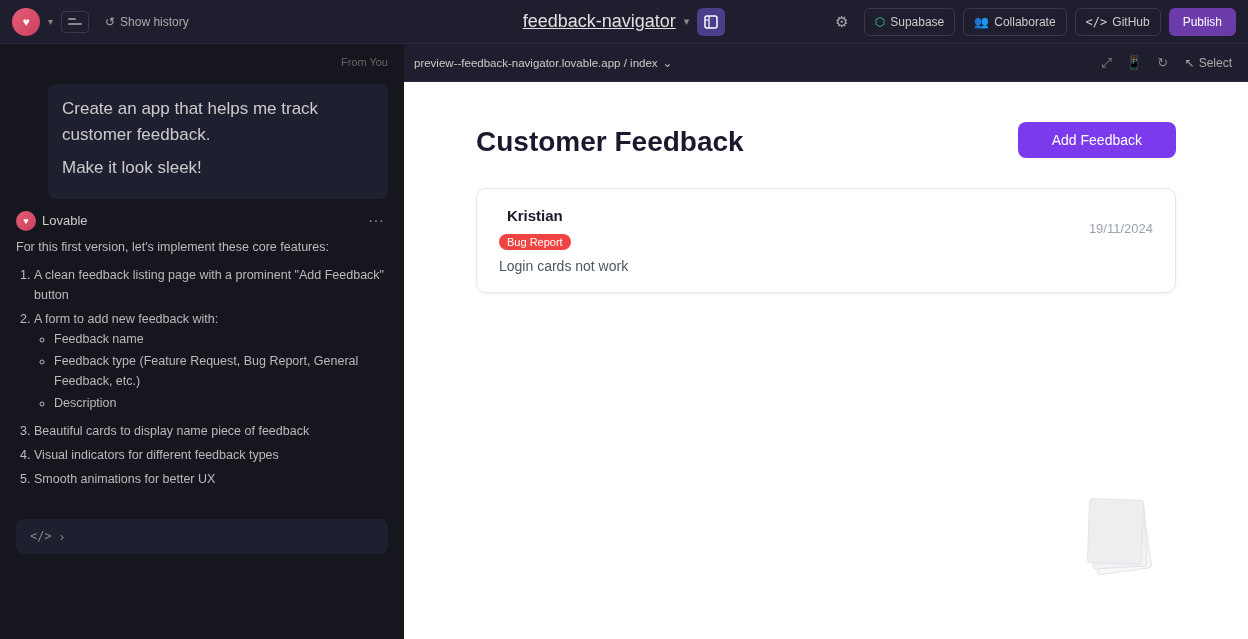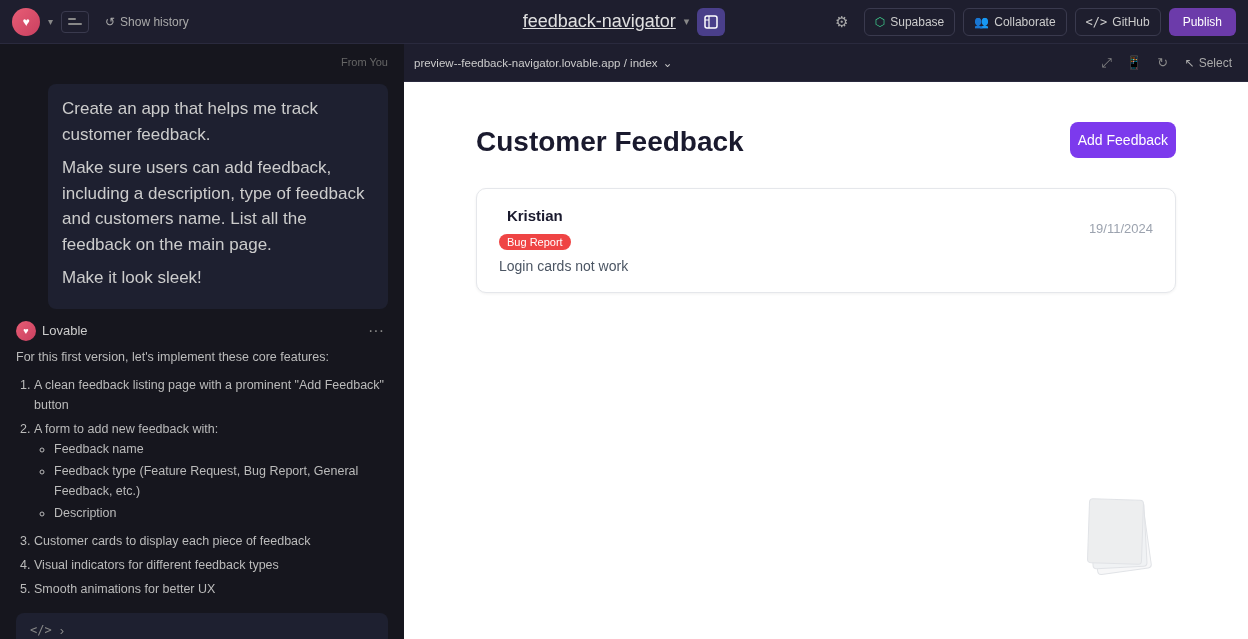--- a/index.html
+++ b/index.html
@@ -292,21 +292,21 @@
     }
     .ai-message-body {
       font-size: 12.5px;
       color: #bbb;
       line-height: 1.6;
     }
     .ai-message-body p { margin-bottom: 8px; }
     .ai-message-body p:last-child { margin-bottom: 0; }
     .ai-message-body ol {
       margin-left: 18px;
-      margin-bottom: 8px;
+      margin-bottom: 24px;
     }
     .ai-message-body ol li {
       margin-bottom: 4px;
     }
     .ai-message-body ul {
       margin-left: 20px;
       margin-bottom: 8px;
     }
     .ai-message-body ul li {
       margin-bottom: 2px;
@@ -370,21 +370,21 @@
       font-size: 28px;
       font-weight: 700;
       color: #1a1a2e;
     }
 
     .add-feedback-btn {
       background: #7c3aed;
       color: white;
       border: none;
       border-radius: 8px;
-      padding: 10px 8px;
+      padding: 10px 34px;
       font-size: 14px;
       font-weight: 500;
       cursor: pointer;
     }
 
     .feedback-card {
       border: 1px solid #e5e7eb;
       border-radius: 10px;
       padding: 18px 22px;
       background: white;
@@ -505,21 +505,20 @@
 
 <div class="main-content">
 
   <div class="left-panel">
     <div class="chat-messages">
 
       <div class="from-you-label">From You</div>
 
       <div class="user-message">
         <p>Create an app that helps me track customer feedback.</p>
-        <p>Make sure users can add feedback, including a description, type of feedback and customers name. List all the feedback on the main page.</p>
         <p>Make it look sleek!</p>
       </div>
 
       <div class="ai-message-container">
         <div class="ai-message-header">
           <div class="ai-name-row">
             <div class="ai-heart">
               <span style="color:white;font-size:9px;">♥</span>
             </div>
             <span class="ai-name">Lovable</span>
@@ -532,21 +531,21 @@
           <p>For this first version, let's implement these core features:</p>
           <ol>
             <li>A clean feedback listing page with a prominent "Add Feedback" button</li>
             <li>A form to add new feedback with:
               <ul>
                 <li>Feedback name</li>
                 <li>Feedback type (Feature Request, Bug Report, General Feedback, etc.)</li>
                 <li>Description</li>
               </ul>
             </li>
-            <li>Customer cards to display each piece of feedback</li>
+            <li>Beautiful cards to display name piece of feedback</li>
             <li>Visual indicators for different feedback types</li>
             <li>Smooth animations for better UX</li>
           </ol>
         </div>
 
         <div class="edited-files-box">
           <span class="code-icon">&lt;/&gt;</span>
           <span class="chevron-right">›</span>
         </div>
 

